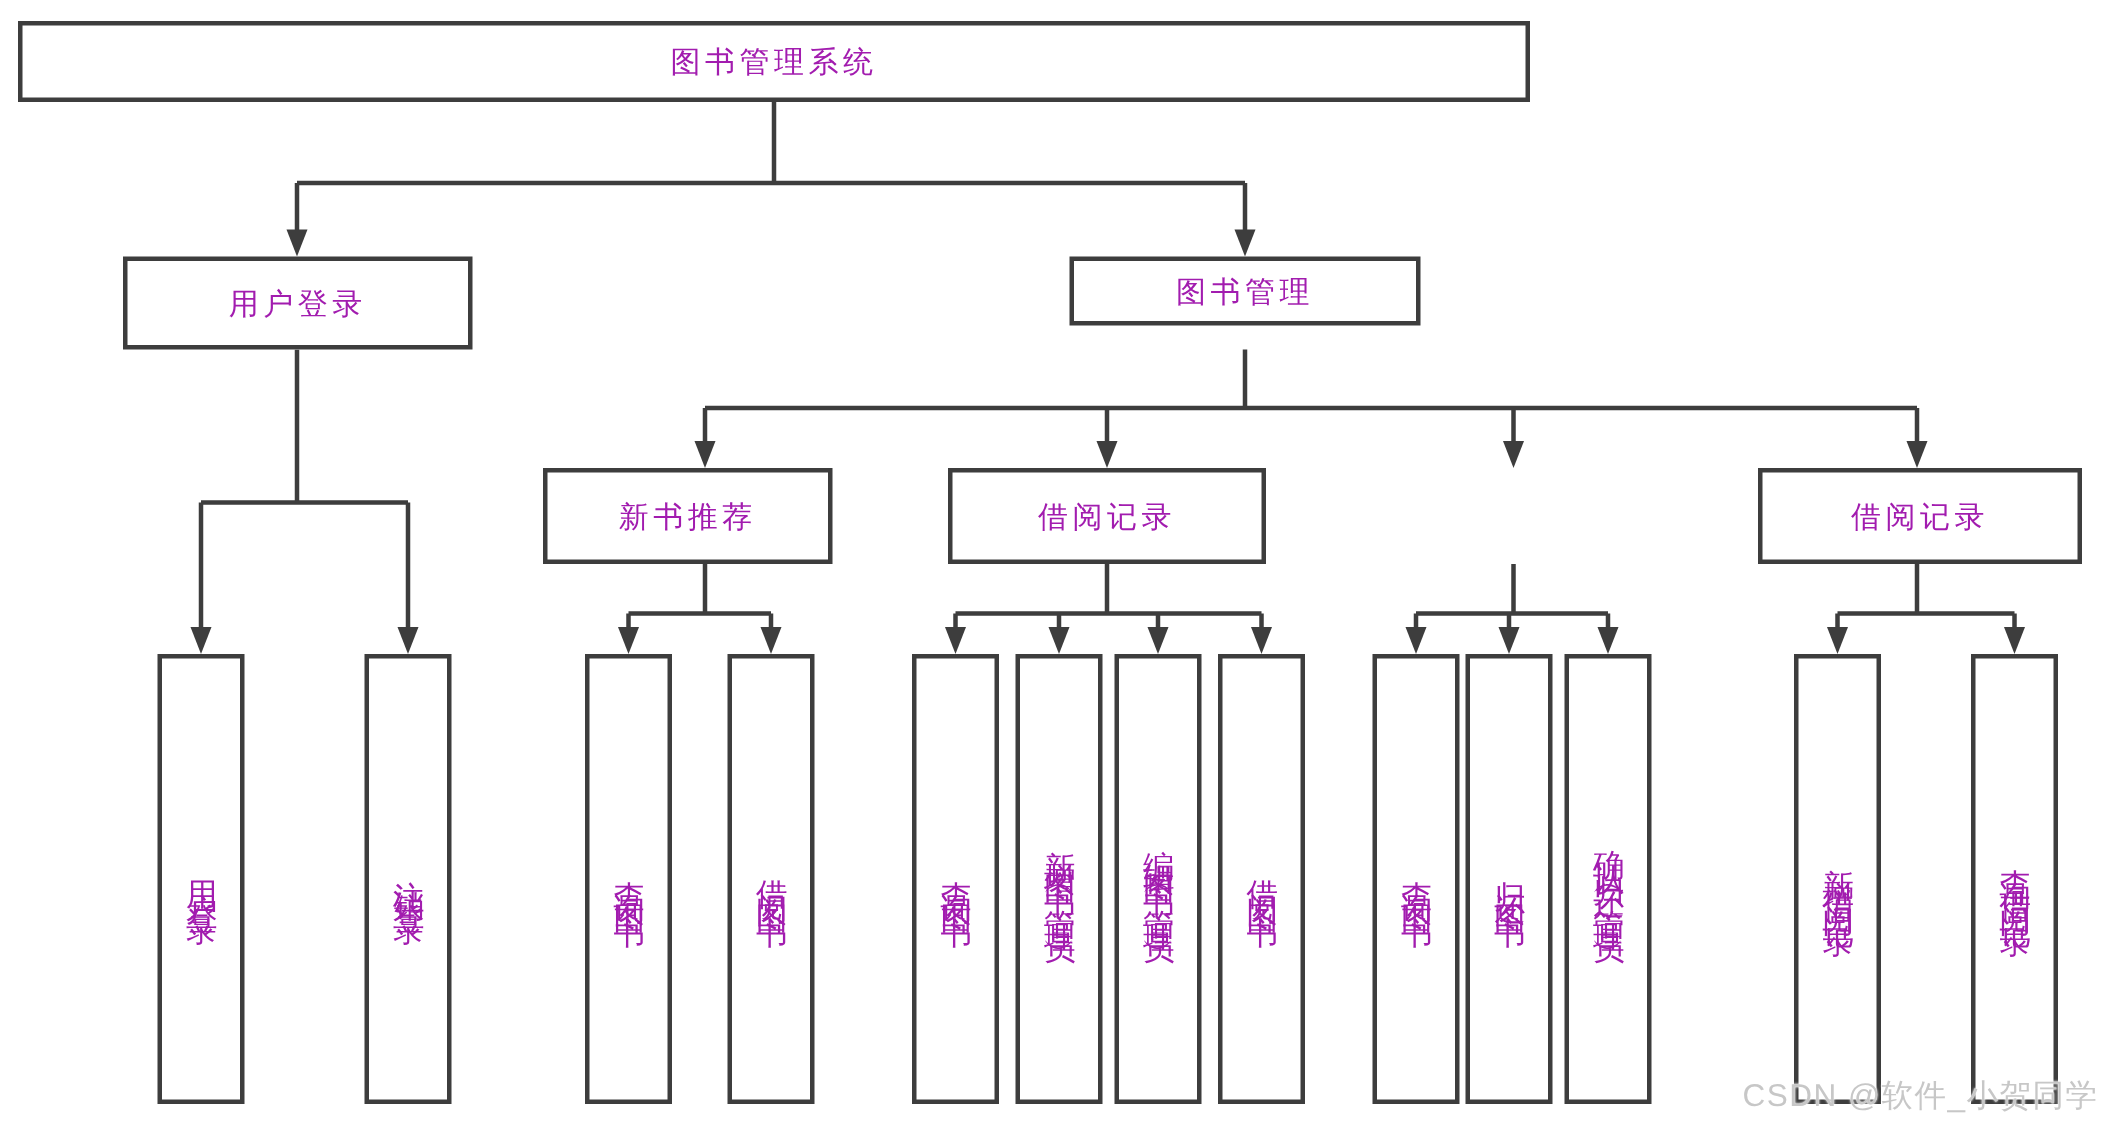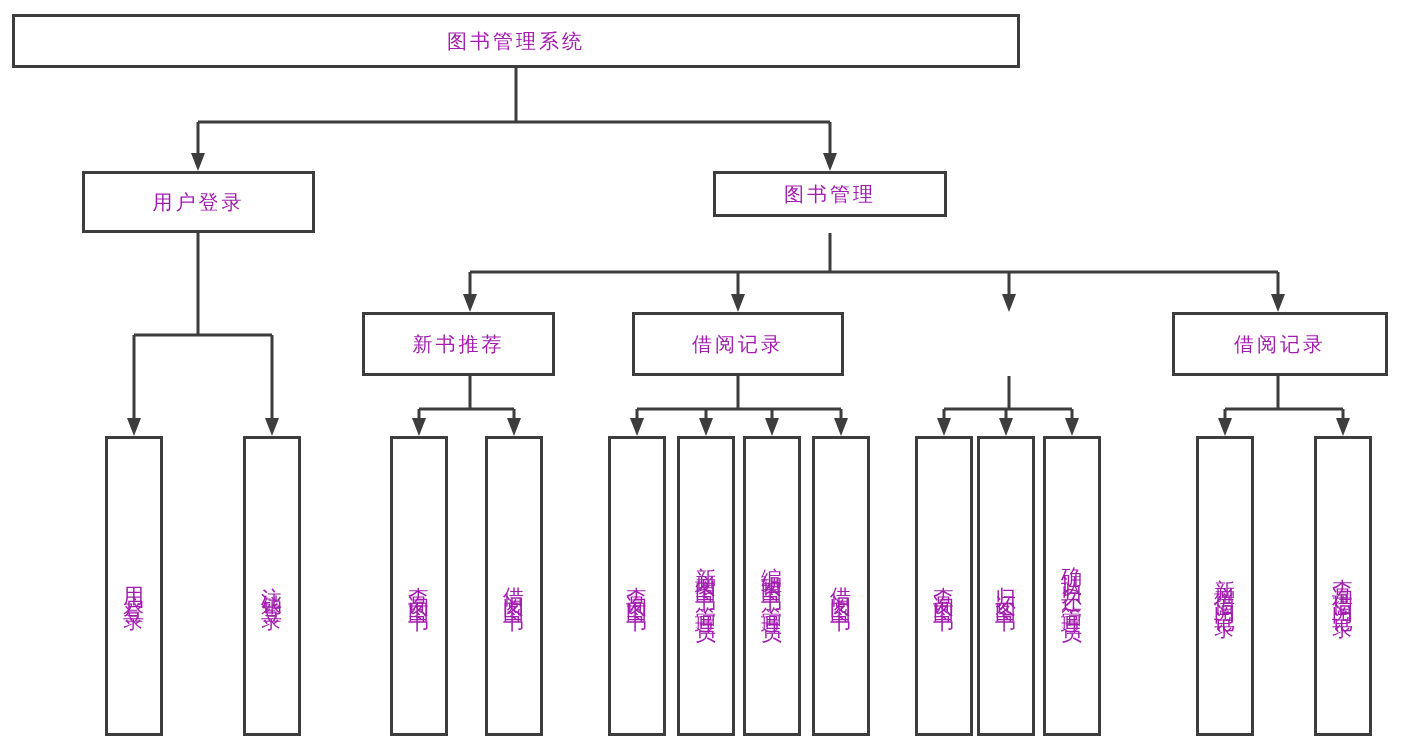--- a/index.html
+++ b/index.html
@@ -152,14 +152,15 @@
   <div class="node leaf lf-7">编辑图书（管理员）</div>
   <div class="node leaf lf-8">借阅图书</div>
 
   <div class="node leaf lf-9">查询图书</div>
   <div class="node leaf lf-10">归还图书</div>
   <div class="node leaf lf-11">确认归还（管理员）</div>
 
   <div class="node leaf lf-12">新增借阅记录</div>
   <div class="node leaf lf-13">查询借阅记录</div>
 
+  <div class="watermark">CSDN @软件_小贺同学</div>
 
 </div>
 
 </body></html>

